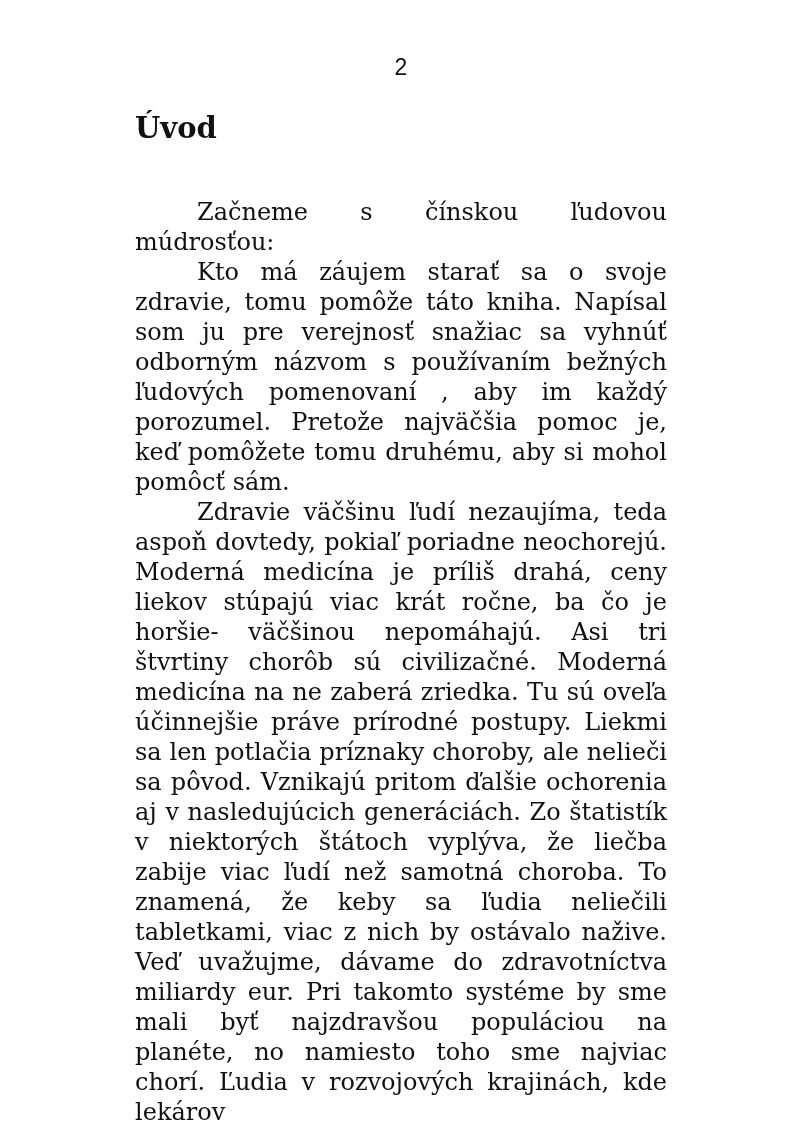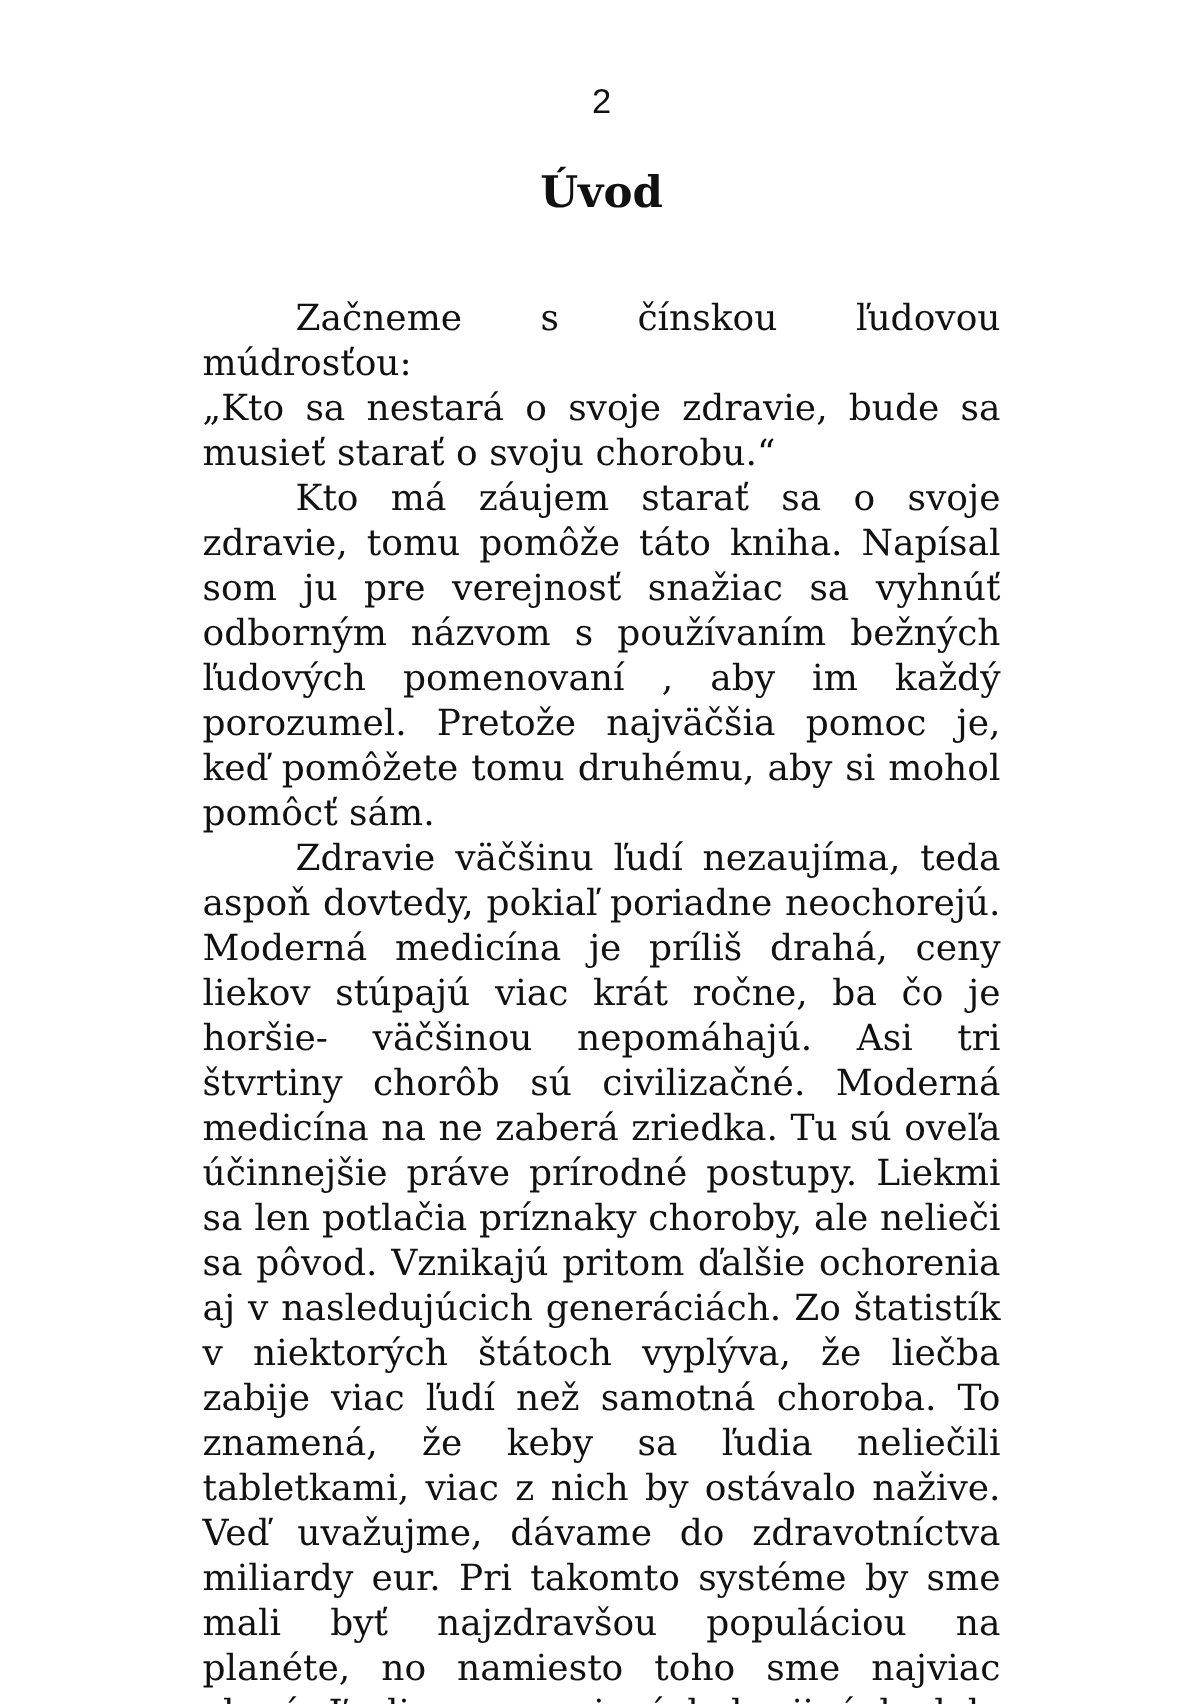--- a/index.html
+++ b/index.html
@@ -20,21 +20,20 @@
   }
   .page-number {
     text-align: center;
     font-family: "Liberation Sans", sans-serif;
     font-size: 23px;
     line-height: 1;
     color: #111111;
     margin: 0 0 34px 0;
   }
   .chapter-title {
-    text-align: center;
     font-family: "DejaVu Serif", "Liberation Serif", serif;
     font-weight: 700;
     font-size: 29px;
     line-height: 1.1;
     color: #111111;
     margin: 0 0 52px 0;
   }
   .body-text p {
     font-family: "DejaVu Serif", "Liberation Serif", serif;
     font-size: 24px;
@@ -50,17 +49,16 @@
 </head>
 <body>
 
 <div class="page">
   <div class="page-number">2</div>
 
   <h1 class="chapter-title">Úvod</h1>
 
   <div class="body-text">
     <p class="indented">Začneme s čínskou ľudovou múdrosťou:</p>
-    <p>„Kto sa nestará o svoje zdravie, bude sa musieť starať o svoju chorobu.“</p>
     <p class="indented">Kto má záujem starať sa o svoje zdravie, tomu pomôže táto kniha. Napísal som ju pre verejnosť snažiac sa vyhnúť odborným názvom s používaním bežných ľudových pomenovaní , aby im každý porozumel. Pretože najväčšia pomoc je, keď pomôžete tomu druhému, aby si mohol pomôcť sám.</p>
     <p class="indented">Zdravie väčšinu ľudí nezaujíma, teda aspoň dovtedy, pokiaľ poriadne neochorejú. Moderná medicína je príliš drahá, ceny liekov stúpajú viac krát ročne, ba čo je horšie- väčšinou nepomáhajú. Asi tri štvrtiny chorôb sú civilizačné. Moderná medicína na ne zaberá zriedka. Tu sú oveľa účinnejšie práve prírodné postupy. Liekmi sa len potlačia príznaky choroby, ale nelieči sa pôvod. Vznikajú pritom ďalšie ochorenia aj v nasledujúcich generáciách. Zo štatistík v niektorých štátoch vyplýva, že liečba zabije viac ľudí než samotná choroba. To znamená, že keby sa ľudia neliečili tabletkami, viac z nich by ostávalo nažive. Veď uvažujme, dávame do zdravotníctva miliardy eur. Pri takomto systéme by sme mali byť najzdravšou populáciou na planéte, no namiesto toho sme najviac chorí. Ľudia v rozvojových krajinách, kde lekárov</p>
   </div>
 </div>
 
 </body></html>

